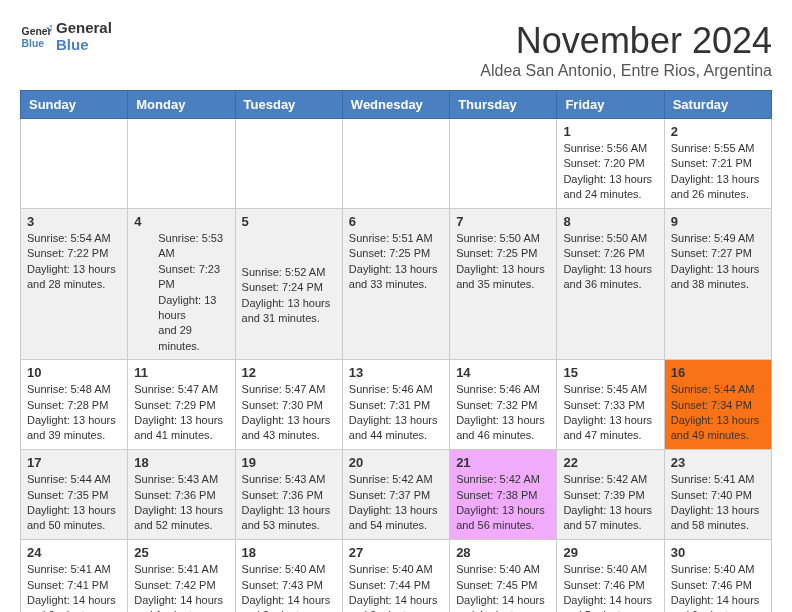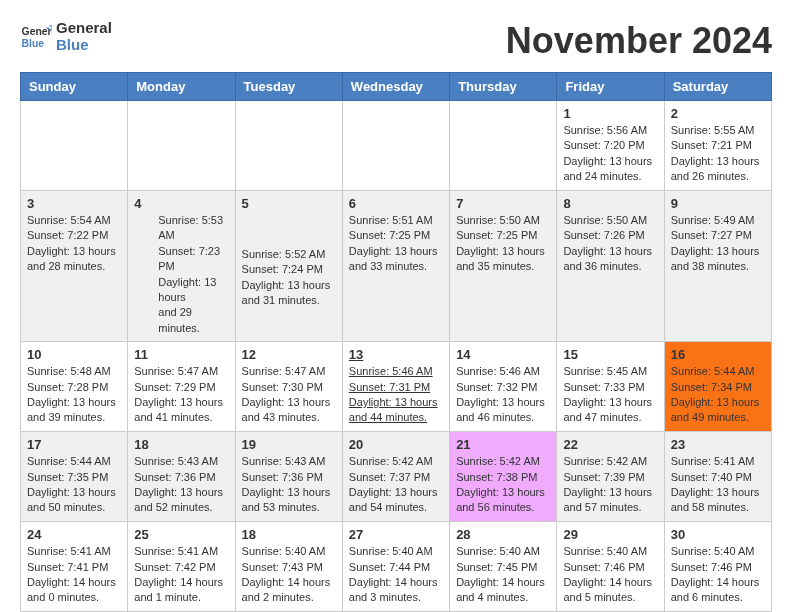--- a/index.html
+++ b/index.html
@@ -23,21 +23,21 @@
     }
     .logo-icon {
       width: 32px;
       height: 32px;
     }
     .title-area {
       text-align: right;
     }
     .month-title {
       font-size: 36px;
-      font-weight: bold;
+      font-weight: normal;
       color: #333;
     }
     .subtitle {
       font-size: 16px;
       color: #555;
     }
     .calendar {
       width: 100%;
       border-collapse: collapse;
       table-layout: fixed;
@@ -91,20 +91,21 @@
     </svg>
     <div>
       <div style="font-size:15px;font-weight:bold;color:#333;line-height:1.1;">
         <span style="color:#333;">General</span>
       </div>
       <div style="font-size:15px;font-weight:bold;color:#4a7fc1;line-height:1.1;">Blue</div>
     </div>
   </div>
   <div class="title-area">
     <div class="month-title">November 2024</div>
+    <div class="subtitle">Aldea San Antonio, Entre Rios, Argentina</div>
   </div>
 </div>
 
 <table class="calendar">
   <thead>
     <tr id="weekday-header">
     <th>Sunday</th>
         <th>Monday</th>
         <th>Tuesday</th>
         <th>Wednesday</th>
@@ -201,21 +202,21 @@
 Daylight: 13 hours
 and 41 minutes.</div>
         </td>
         <td style="background: rgb(255, 255, 255);">
           <span class="day-number">12</span>
           <div class="day-info" style="white-space: pre-line;">Sunrise: 5:47 AM
 Sunset: 7:30 PM
 Daylight: 13 hours
 and 43 minutes.</div>
         </td>
-        <td style="background: rgb(255, 255, 255); text-decoration: underline;">
+        <td style="background: rgb(255, 255, 255);">
           <span class="day-number">13</span>
           <div class="day-info" style="white-space: pre-line;">Sunrise: 5:46 AM
 Sunset: 7:31 PM
 Daylight: 13 hours
 and 44 minutes.</div>
         </td>
         <td style="background: rgb(255, 255, 255);">
           <span class="day-number">14</span>
           <div class="day-info" style="white-space: pre-line;">Sunrise: 5:46 AM
 Sunset: 7:32 PM

